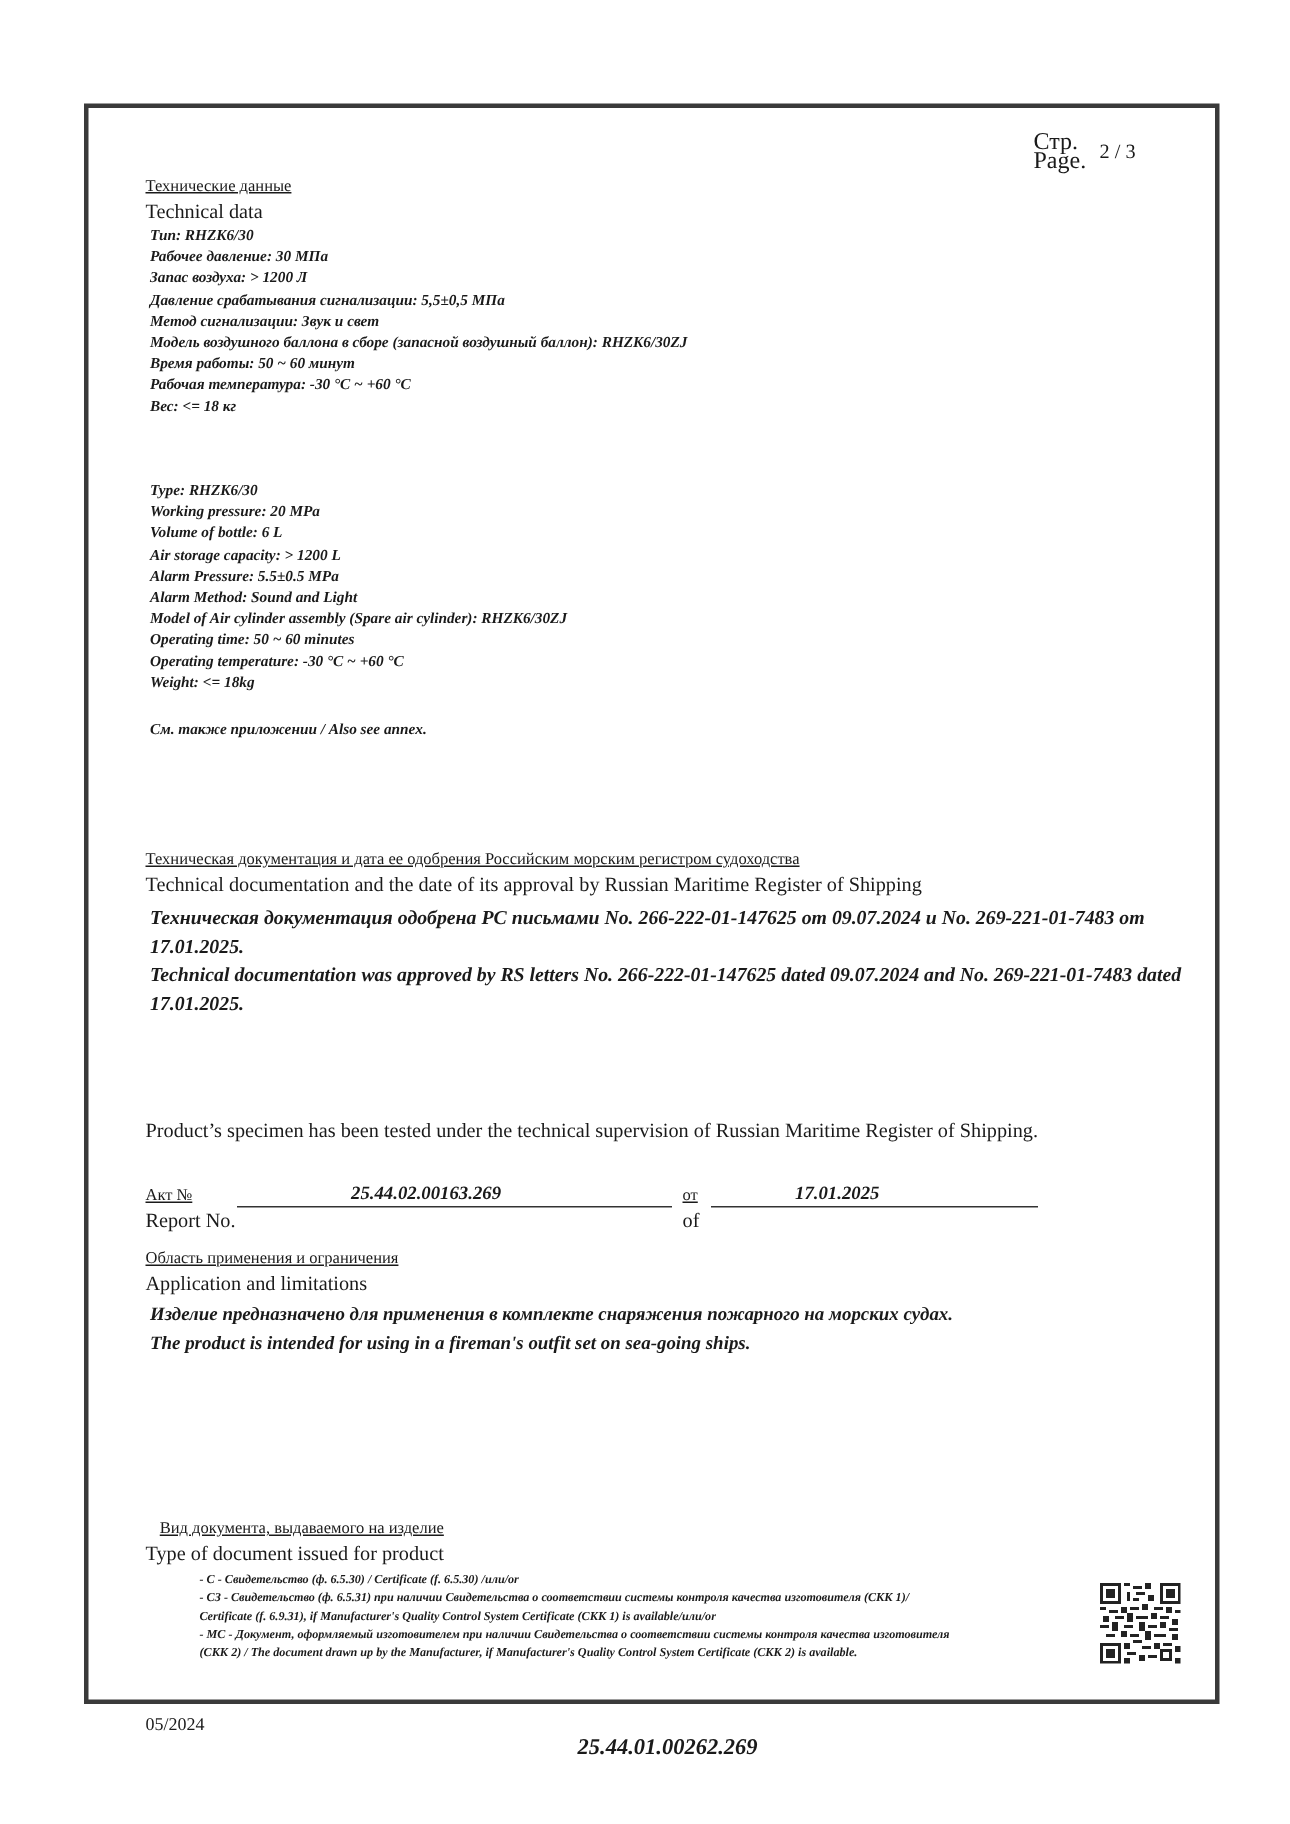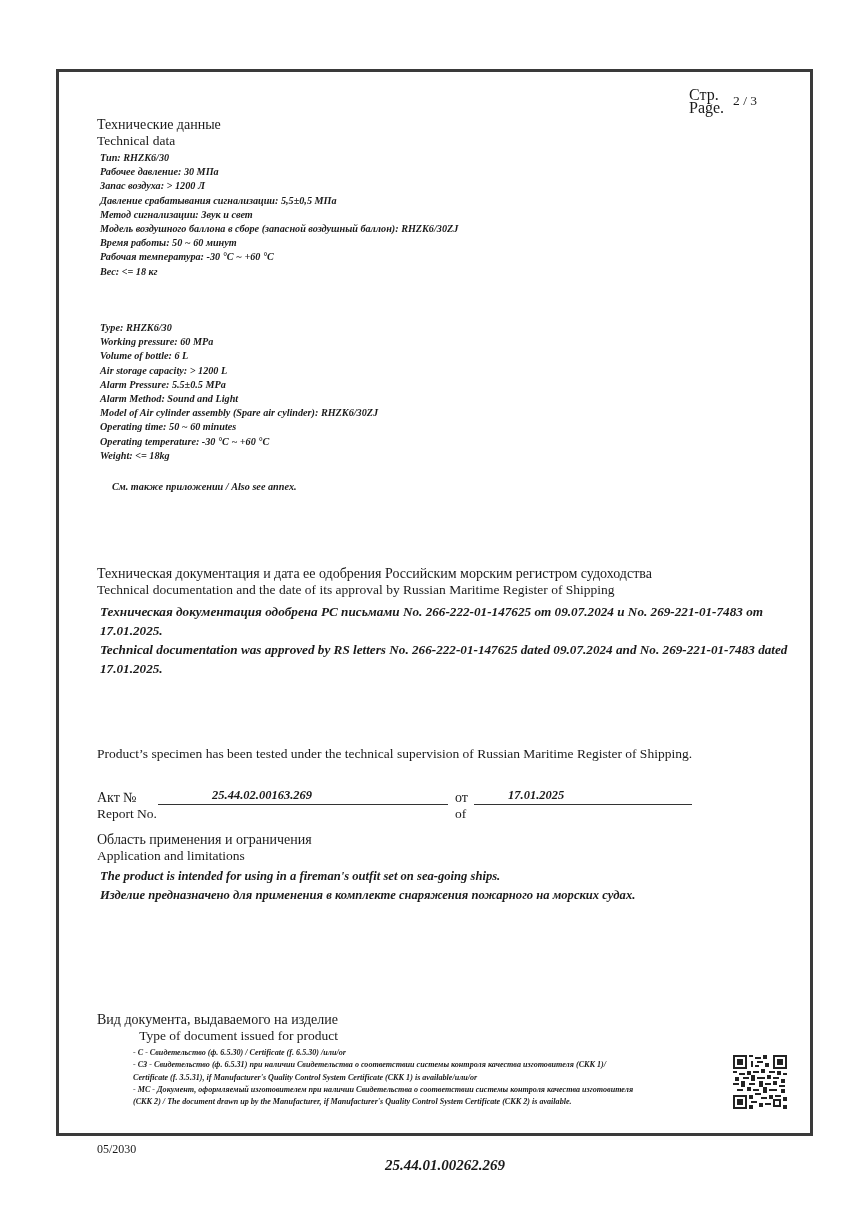--- a/index.html
+++ b/index.html
@@ -7,28 +7,28 @@
       width: 860px; height: 1216px; position: relative; overflow: hidden;
       font-family: "Liberation Serif", "DejaVu Serif", serif; color: #1a1a1a;
     }
     .frame {
       position: absolute; left: 56px; top: 69px; width: 751px; height: 1061px;
       border: 3px solid #3a3a3a; box-sizing: content-box;
     }
     .abs { position: absolute; }
     .page-label { left: 689px; top: 88px; font-size: 16px; line-height: 13px; }
     .page-num { left: 733px; top: 93px; font-size: 13.5px; }
-    .h-ru { font-size: 14px; line-height: 17px; }
+    .h-ru { font-size: 11px; line-height: 17px; text-decoration: underline; }
     .h-en { font-size: 13.5px; line-height: 16px; }
     .spec { font-style: italic; font-weight: bold; font-size: 10.2px; line-height: 14.2px; }
     .spec div { white-space: nowrap; }
     .bold-it { font-style: italic; font-weight: bold; }
     .approval { font-size: 13.2px; line-height: 19px; width: 705px; }
     .field-line { position: absolute; height: 0; border-top: 1.2px solid #333; }
-    .field-val { position: absolute; font-style: italic; font-weight: bold; font-size: 12.5px; }
+    .field-val { position: absolute; font-style: italic; font-weight: bold; font-size: 12.5px; margin-left: 22px; }
     .doc-types { font-style: italic; font-weight: bold; font-size: 8.1px; line-height: 12.3px; }
     .doc-types div { white-space: nowrap; }
     .qr { position: absolute; left: 733px; top: 1055px; width: 54px; height: 54px; }
     .footer-date { left: 97px; top: 1142px; font-size: 12px; }
     .footer-num { left: 385px; top: 1157px; font-size: 15px; font-style: italic; font-weight: bold; }
   </style>
 </head>
 <body>
 
 <div class="frame"></div>
@@ -51,32 +51,32 @@
   <div>Давление срабатывания сигнализации: 5,5±0,5 МПа</div>
   <div>Метод сигнализации: Звук и свет</div>
   <div>Модель воздушного баллона в сборе (запасной воздушный баллон): RHZK6/30ZJ</div>
   <div>Время работы: 50 ~ 60 минут</div>
   <div>Рабочая температура: -30 °С ~ +60 °С</div>
   <div>Вес: &lt;= 18 кг</div>
 </div>
 
 <div class="abs spec" style="left:100px; top:321px;">
   <div>Type: RHZK6/30</div>
-  <div>Working pressure: 60 MPa</div>
+  <div>Working pressure: 20 MPa</div>
   <div>Volume of bottle: 6 L</div>
   <div>Air storage capacity: &gt; 1200 L</div>
   <div>Alarm Pressure: 5.5±0.5 MPa</div>
   <div>Alarm Method: Sound and Light</div>
   <div>Model of Air cylinder assembly (Spare air cylinder): RHZK6/30ZJ</div>
   <div>Operating time: 50 ~ 60 minutes</div>
   <div>Operating temperature: -30 °C ~ +60 °C</div>
   <div>Weight: &lt;= 18kg</div>
 </div>
 
-<div class="abs spec" style="left:112px; top:480px;font-family:Liberation Serif, serif;">См. также приложении / Also see annex.</div>
+<div class="abs spec" style="left:100px; top:480px;font-family:Liberation Serif, serif;">См. также приложении / Also see annex.</div>
 
 <div class="abs" style="left:97px; top:565px; width:710px;">
   <div class="h-ru">Техническая документация и дата ее одобрения Российским морским регистром судоходства</div>
   <div class="h-en">Technical documentation and the date of its approval by Russian Maritime Register of Shipping</div>
 </div>
 <div class="abs bold-it approval" style="left:100px; top:602px;">Техническая документация одобрена РС письмами No. 266-222-01-147625 от 09.07.2024 и No. 269-221-01-7483 от 17.01.2025.</div>
 <div class="abs bold-it approval" style="left:100px; top:640px;">Technical documentation was approved by RS letters No. 266-222-01-147625 dated 09.07.2024 and No. 269-221-01-7483 dated 17.01.2025.</div>
 
 <div class="abs" style="left:97px; top:746px; width:710px;">
   <div class="h-en">Product’s specimen has been tested under the technical supervision of Russian Maritime Register of Shipping.</div>
@@ -94,32 +94,32 @@
   <div class="h-en">of</div>
 </div>
 <div class="field-val" style="left:508px; top:788px;">17.01.2025</div>
 <div class="field-line" style="left:474px; top:804px; width:218px;"></div>
 
 <div class="abs" style="left:97px; top:831px;">
   <div class="h-ru">Область применения и ограничения</div>
   <div class="h-en">Application and limitations</div>
 </div>
 <div class="abs bold-it" style="left:100px; top:867px; font-size:12.6px; line-height:19px; white-space:nowrap;">
+  <div>Изделие предназначено для применения в комплекте снаряжения пожарного на морских судах.</div>
   <div>The product is intended for using in a fireman's outfit set on sea-going ships.</div>
-  <div>Изделие предназначено для применения в комплекте снаряжения пожарного на морских судах.</div>
 </div>
 
 <div class="abs" style="left:97px; top:1011px;text-align:right;">
   <div class="h-ru">Вид документа, выдаваемого на изделие</div>
   <div class="h-en">Type of document issued for product</div>
 </div>
 <div class="abs doc-types" style="left:97px; top:1047px;margin-left:36px;">
   <div>- С - Свидетельство (ф. 6.5.30) / Certificate (f. 6.5.30) /или/or</div>
   <div>- СЗ - Свидетельство (ф. 6.5.31) при наличии Свидетельства о соответствии системы контроля качества изготовителя (СКК 1)/</div>
-  <div>Certificate (f. 3.5.31), if Manufacturer's Quality Control System Certificate (СКК 1) is available/или/or</div>
+  <div>Certificate (f. 6.9.31), if Manufacturer's Quality Control System Certificate (СКК 1) is available/или/or</div>
   <div>- МС - Документ, оформляемый изготовителем при наличии Свидетельства о соответствии системы контроля качества изготовителя</div>
   <div>(СКК 2) / The document drawn up by the Manufacturer, if Manufacturer's Quality Control System Certificate (СКК 2) is available.</div>
 </div>
 
 <svg class="qr" viewBox="0 0 27 27" shape-rendering="crispEdges">
   <rect width="27" height="27" fill="#fff"></rect>
 
   <g fill="#222">
     <rect x="0" y="0" width="7" height="7"></rect>
       <rect x="20" y="0" width="7" height="7"></rect>
@@ -178,14 +178,14 @@
       <rect x="25" y="21" width="2" height="2"></rect>
     <rect x="9" y="23" width="3" height="1"></rect>
       <rect x="13" y="24" width="2" height="2"></rect>
       <rect x="8" y="25" width="2" height="2"></rect>
       <rect x="16" y="24" width="3" height="1"></rect>
       <rect x="25" y="25" width="2" height="2"></rect>
   </g>
   <rect x="21" y="23" width="2" height="2" fill="#fff"></rect>
 </svg>
 
-<div class="abs footer-date">05/2030</div>
+<div class="abs footer-date">05/2024</div>
 <div class="abs footer-num">25.44.01.00262.269</div>
 
 </body></html>

